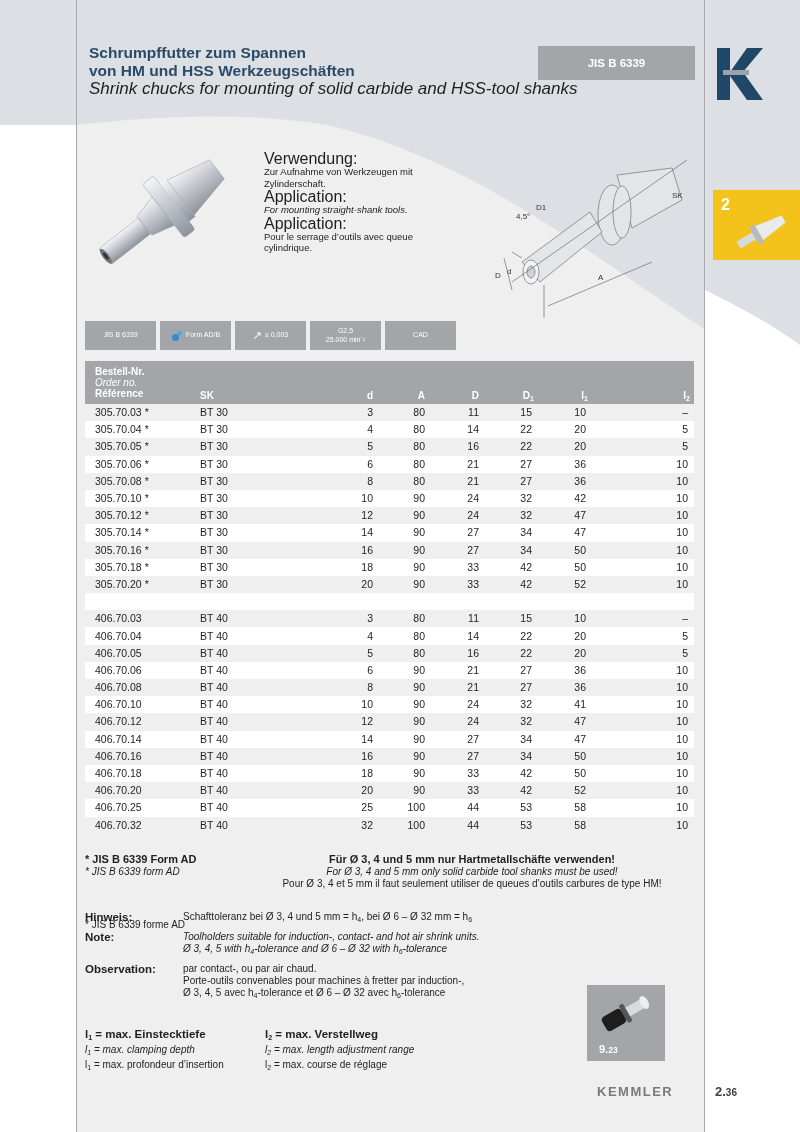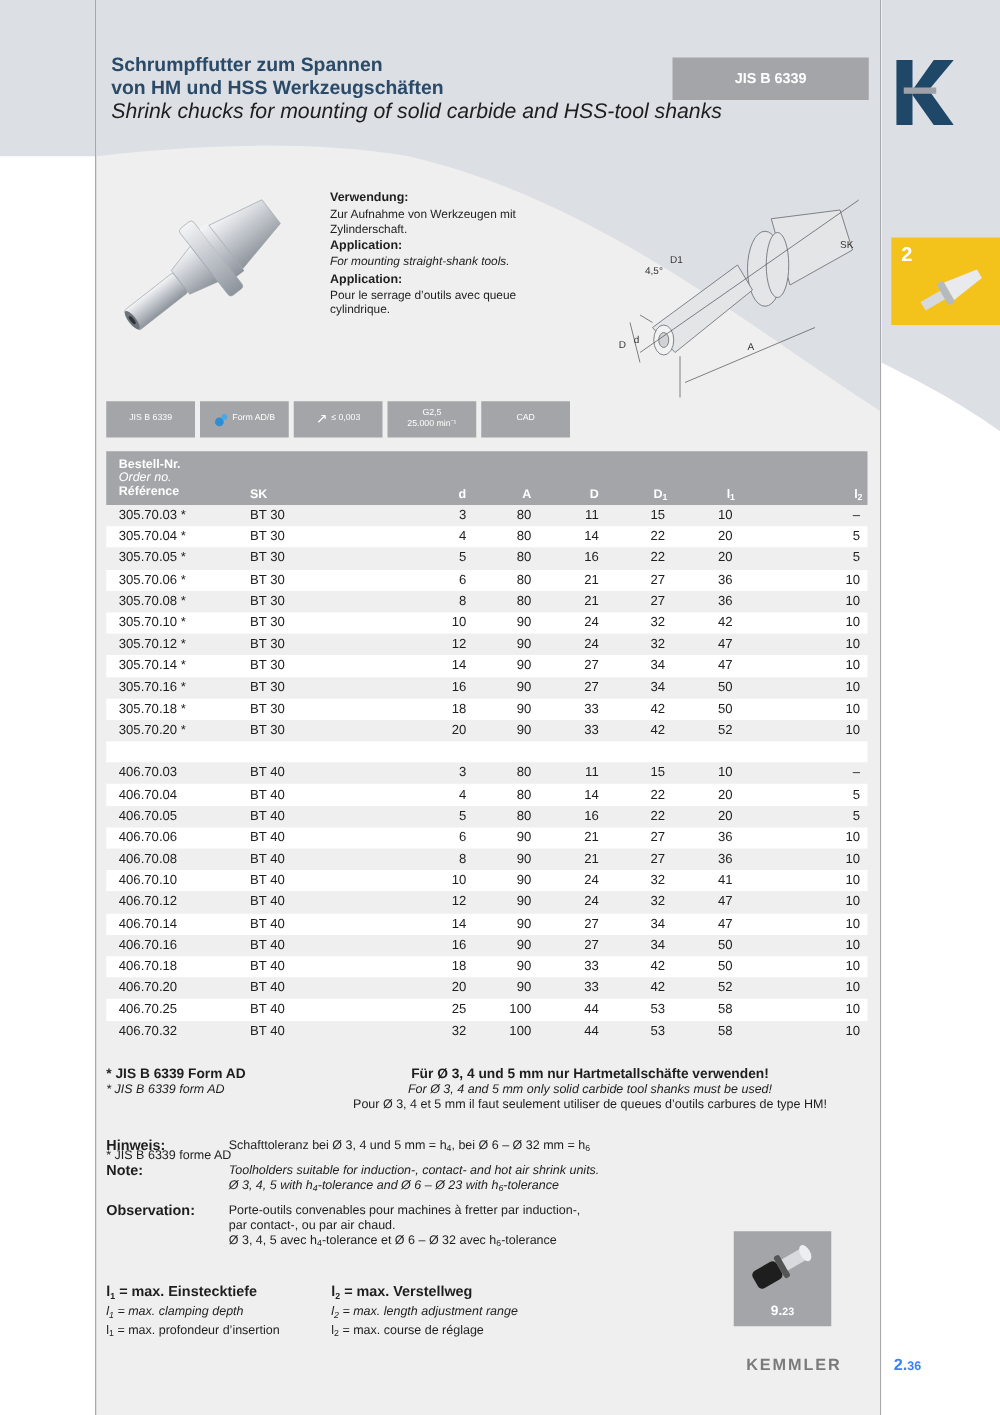--- a/index.html
+++ b/index.html
@@ -15,21 +15,21 @@
 
   .title-block { position: absolute; left: 12px; top: 44px; width: 520px; }
   .title-de { font-size: 15.5px; font-weight: bold; color: #2b4a68; line-height: 18px; }
   .title-en { font-size: 17px; font-style: italic; color: #1e1e1e; line-height: 16px; margin-top: 1px; }
   .title-fr { font-size: 12.5px; color: #1e1e1e; line-height: 16px; }
 
   .std-badge { position: absolute; left: 461px; top: 46px; width: 157px; height: 34px; background: #a4a5a8; color: #fff; font-size: 11.5px; font-weight: bold; display: flex; align-items: center; justify-content: center; }
 
   .product-photo { position: absolute; left: 8px; top: 150px; width: 150px; height: 130px; }
   .usage { position: absolute; left: 187px; top: 152px; width: 190px; }
-  .usage .h { font-size: 10px; font-weight: bold; line-height: 14px; }
+  .usage .h { font-size: 16px; font-weight: normal; line-height: 14px; }
   .usage .t { font-size: 9.5px; line-height: 11.5px; margin-bottom: 1px; }
   .usage .t.it { font-style: italic; }
   .drawing { position: absolute; left: 405px; top: 150px; width: 215px; height: 170px; }
 
   .spec-bar { position: absolute; left: 8px; top: 321px; display: flex; gap: 4px; }
   .spec-chip { background: #a4a5a8; color: #fff; height: 29px; width: 71px; font-size: 7px; display: flex; align-items: center; justify-content: center; text-align: center; line-height: 8.5px; gap: 3px; }
 
   .table-wrap { position: absolute; left: 8px; top: 361px; width: 609px; }
   .thead { background: #a4a5a8; color: #fff; height: 43px; position: relative; font-size: 10px; font-weight: bold; }
   .thead .order { position: absolute; left: 10px; top: 5px; line-height: 11px; }
@@ -61,25 +61,25 @@
   .note-row .txt { margin-left: 98px; }
   .note-row .txt.i { font-style: italic; }
   sub { font-size: 7px; vertical-align: -2px; }
 
   .legend { position: absolute; left: 8px; top: 1028px; width: 400px; font-size: 10px; line-height: 11.5px; }
   .legend .col { position: absolute; top: 0; }
   .legend .b { font-weight: bold; font-size: 11.5px; line-height: 13px; }
   .legend .i { font-style: italic; }
 
   .ref-box { position: absolute; left: 510px; top: 985px; width: 78px; height: 76px; background: #a4a5a8; }
-  .ref-box .num { position: absolute; left: 0; right: 0; bottom: 6px; text-align: center; color: #fff; font-weight: bold; font-size: 11px; }
+  .ref-box .num { position: absolute; left: 0; right: 0; bottom: 6px; text-align: left; color: #fff; font-weight: bold; font-size: 11px; padding-left: 12px; }
   .ref-box .num small { font-size: 8.5px; }
 
   .brand { position: absolute; left: 520px; top: 1084px; font-size: 13px; font-weight: bold; letter-spacing: 1.5px; color: #7a7a7a; }
-  .page-num { position: absolute; left: 10px; top: 1084px; font-size: 13px; font-weight: bold; color: #3b82f6; }
+  .page-num { position: absolute; left: 10px; top: 1084px; font-size: 13px; font-weight: bold; color: #404040; }
   .page-num small { font-size: 10px; }
 
   .logo { position: absolute; left: 12px; top: 48px; width: 46px; height: 52px; }
   .chapter-tab { position: absolute; left: 8px; top: 190px; width: 87px; height: 70px; background: #f4c31b; }
   .chapter-tab .n { position: absolute; left: 8px; top: 6px; color: #fff; font-weight: bold; font-size: 16px; }
 </style>
 </head>
 <body>
 
 <div class="left-margin">
@@ -452,28 +452,28 @@
     <div class="note-row">
       <span class="lbl">Hinweis:</span>
       <div class="txt">
         <div><span>Schafttoleranz bei Ø 3, 4 und 5 mm = h</span><sub>4</sub><span>, bei Ø 6 – Ø 32 mm = h</span><sub>6</sub></div>
       </div>
     </div>
     <div class="note-row">
       <span class="lbl">Note:</span>
       <div class="txt i">
         <div>Toolholders suitable for induction-, contact- and hot air shrink units.</div>
-        <div><span>Ø 3, 4, 5 with h</span><sub>4</sub><span>-tolerance and Ø 6 – Ø 23 with h</span><sub>6</sub><span>-tolerance</span></div>
+        <div><span>Ø 3, 4, 5 with h</span><sub>4</sub><span>-tolerance and Ø 6 – Ø 32 with h</span><sub>6</sub><span>-tolerance</span></div>
       </div>
     </div>
     <div class="note-row">
       <span class="lbl">Observation:</span>
       <div class="txt">
+        <div>par contact-, ou par air chaud.</div>
         <div>Porte-outils convenables pour machines à fretter par induction-,</div>
-        <div>par contact-, ou par air chaud.</div>
         <div><span>Ø 3, 4, 5 avec h</span><sub>4</sub><span>-tolerance et Ø 6 – Ø 32 avec h</span><sub>6</sub><span>-tolerance</span></div>
       </div>
     </div>
   </div>
 
   <div class="legend">
     <div class="col" style="left:0;">
       <div class="b"><span>l</span><sub>1</sub><span> = max. Einstecktiefe</span></div>
       <div class="i"><span>l</span><sub>1</sub><span> = max. clamping depth</span></div>
       <div><span>l</span><sub>1</sub><span> = max. profondeur d’insertion</span></div>

